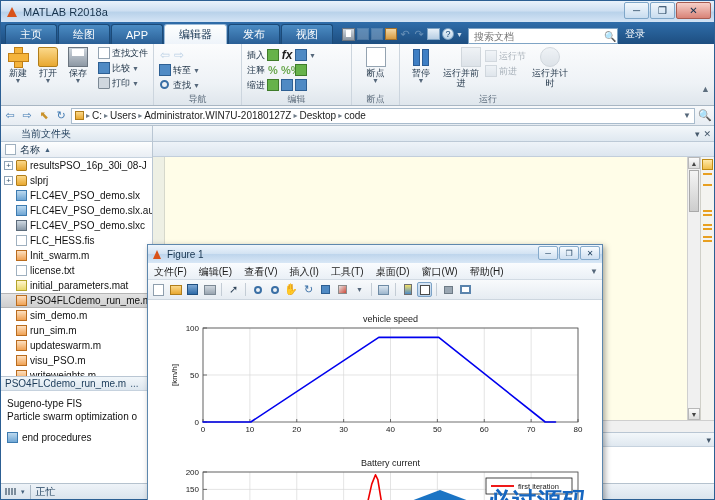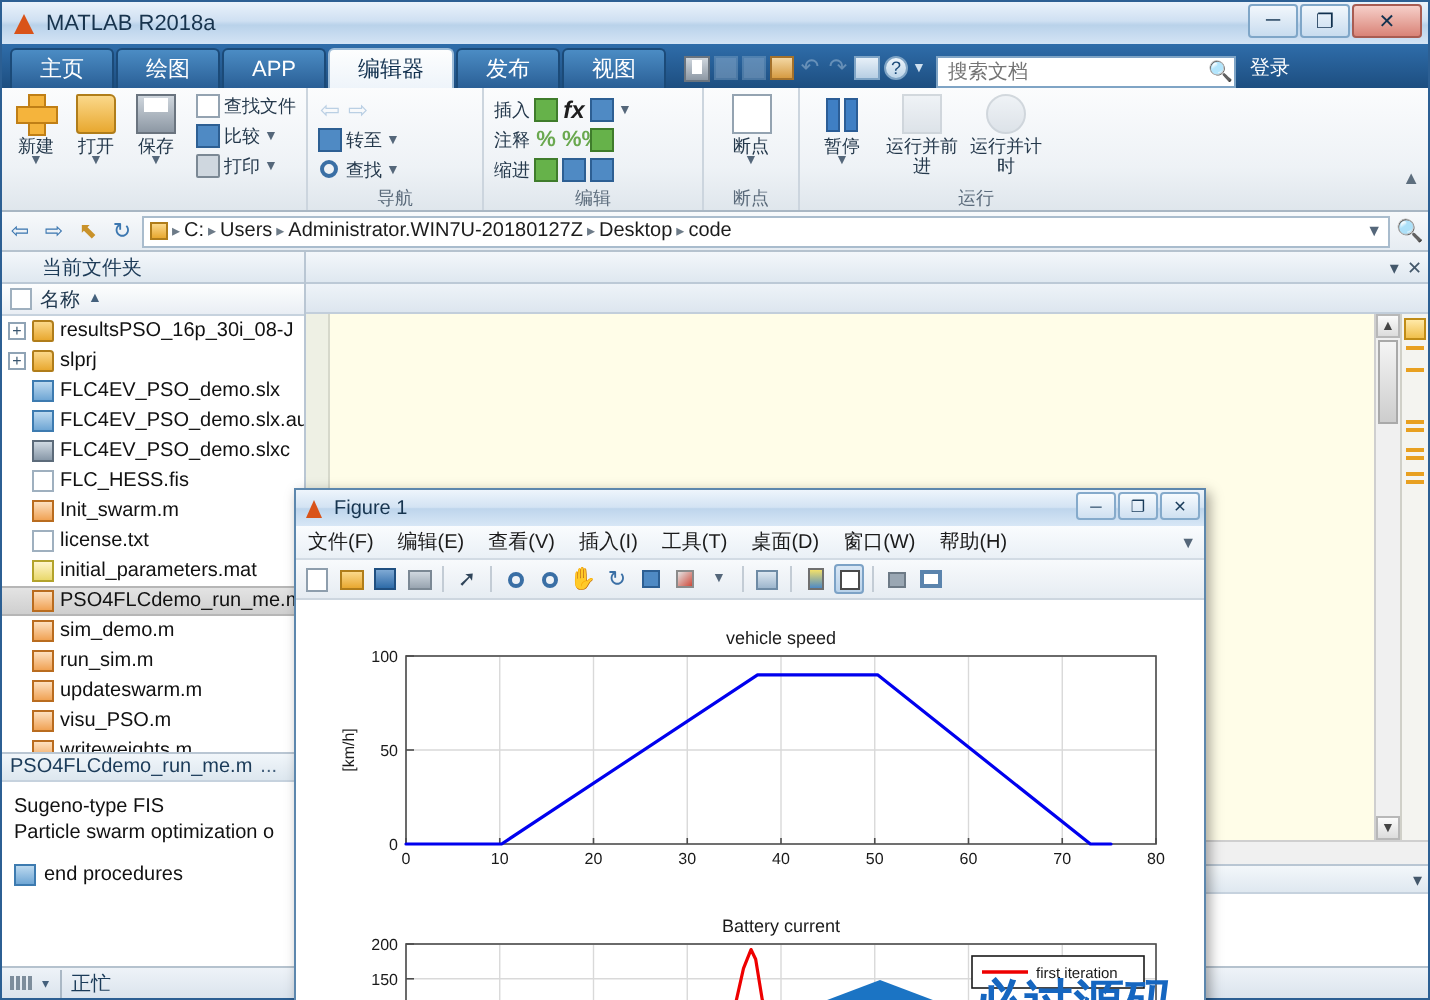--- a/index.html
+++ b/index.html
@@ -337,23 +337,33 @@
       <div class="rglabel">断点</div>
     </div>
 
     <div class="rgroup" style="flex:1;">
       <div class="rgrow">
         <div class="bigbtn" style="width:36px;">
           <span class="ic ic-pause"></span>
           <span class="cap">暂停</span>
           <span class="arw">▼</span>
         </div>
-        <div class="bigbtn" style="width:40px;">
+        <div class="bigbtn" style="width:40px;align-items:flex-end;">
           <span class="ic dis" style="width:20px;height:20px;background:linear-gradient(180deg,#dfe6ed,#b9c4cf);border:1px solid #93a0ac;"></span>
           <span class="cap" style="white-space:pre-line;">运行并前进</span>
+        </div>
+        <div class="col" style="padding-top:3px;">
+          <div class="smbtn dis">
+            <span class="ic" style="background:linear-gradient(180deg,#e6ecf2,#c4cfda);border:1px solid #9aa7b3;"></span>
+            <span>运行节</span>
+          </div>
+          <div class="smbtn dis">
+            <span class="ic" style="background:linear-gradient(180deg,#e6ecf2,#c4cfda);border:1px solid #9aa7b3;"></span>
+            <span>前进</span>
+          </div>
         </div>
         <div class="bigbtn" style="width:40px;">
           <span class="ic dis" style="width:20px;height:20px;background:linear-gradient(180deg,#dfe6ed,#b9c4cf);border:1px solid #93a0ac;border-radius:50%;"></span>
           <span class="cap" style="white-space:pre-line;">运行并计时</span>
         </div>
       </div>
       <div class="rglabel" style="width:170px;">运行</div>
       <span class="collapse-ribbon">▲</span>
     </div>
   </div>

